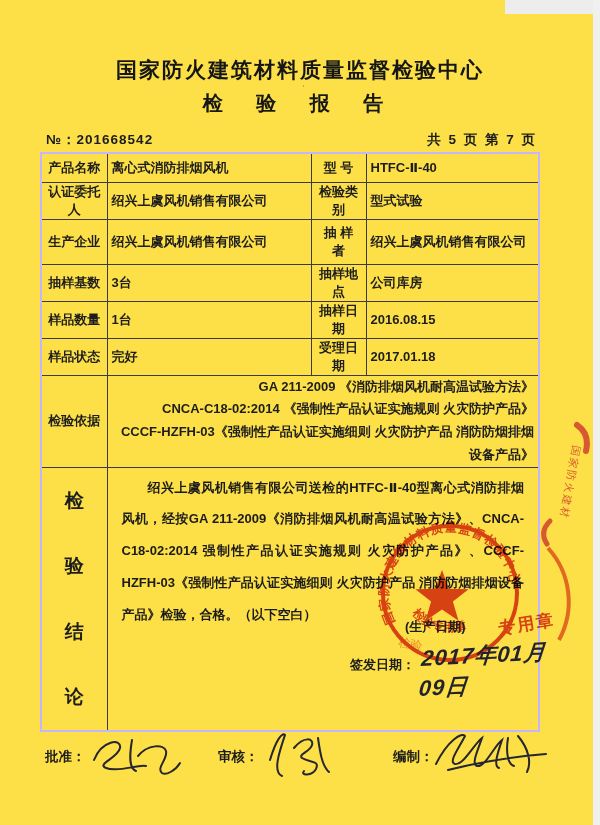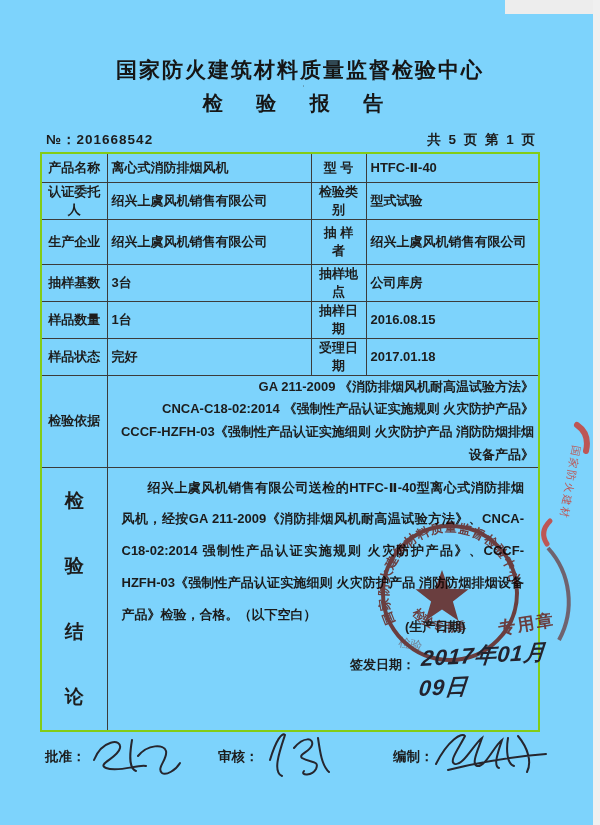--- a/index.html
+++ b/index.html
@@ -1,18 +1,18 @@
 <!DOCTYPE html>
 <html><head>
 <meta charset="utf-8">
 <style>
   html,body{margin:0;padding:0;background:#ffffff;}
   .page{
     position:relative;width:600px;height:825px;overflow:hidden;
-    background:#7dd3fc;color:#1c1c1c;
+    background:#fde047;color:#1c1c1c;
     font-family:"Liberation Sans","DejaVu Sans",sans-serif;
   }
   .artifact{position:absolute;background:#ededed;}
   .org-title{
     position:absolute;top:56px;left:0;width:600px;text-align:center;
     font-size:21px;font-weight:bold;letter-spacing:2px;color:#161616;
   }
   .report-title{
     position:absolute;top:90px;left:0;width:600px;text-align:center;
     font-size:20px;font-weight:bold;letter-spacing:14px;color:#161616;
@@ -21,21 +21,21 @@
   .no-line{position:absolute;top:131px;left:46px;font-size:13.5px;font-weight:700;letter-spacing:1px;}
   .page-info{position:absolute;top:131px;right:63px;font-size:13.5px;font-weight:bold;letter-spacing:2px;}
   table.report{
     position:absolute;left:40px;top:152px;width:498px;
     border-collapse:collapse;table-layout:fixed;
   }
   table.report td{
     border:1.5px solid #3b3b3b;font-size:13px;color:#1d1d1d;
     padding:0 4px;overflow:hidden;
   }
-  table.report{border:2px solid #84cc16;}
+  table.report{border:2px solid #c4b5fd;}
   td.lbl{text-align:center;font-weight:bold;padding:0 1px;}
   td.val{font-weight:600;padding-left:7px;}
   td.basis-cell{font-weight:600;font-size:12.5px;line-height:1.75;padding-left:8px;text-align:right;}
   td.conclusion-cell{vertical-align:top;position:relative;}
   .vlabel{
     width:1.1em;margin:0 auto;word-break:break-all;line-height:3.45;
     font-weight:bold;font-size:19px;text-align:center;
   }
   .conclusion-text{
     margin:4px 10px 0 10px;font-size:13px;font-weight:600;line-height:2.45;
@@ -59,21 +59,21 @@
 <div class="page">
 
   <div class="artifact" style="left:505px;top:0;width:95px;height:14px;"></div>
   <div class="artifact" style="left:593px;top:0;width:7px;height:825px;background:#f0f0f0;"></div>
 
   <div class="org-title">国家防火建筑材料质量监督检验中心</div>
   <div class="report-title">检 验 报 告</div>
   <div class="speck">ʿ</div>
 
   <div class="no-line"><span>№：</span><span>201668542</span></div>
-  <div class="page-info">共 5 页 第 1 页</div>
+  <div class="page-info">共 5 页 第 7 页</div>
 
   <table class="report">
     <colgroup>
         <col style="width:66px">
         <col style="width:204px">
         <col style="width:55px">
         <col style="width:173px">
       </colgroup>
     <tbody>
         <tr style="height:29px">

